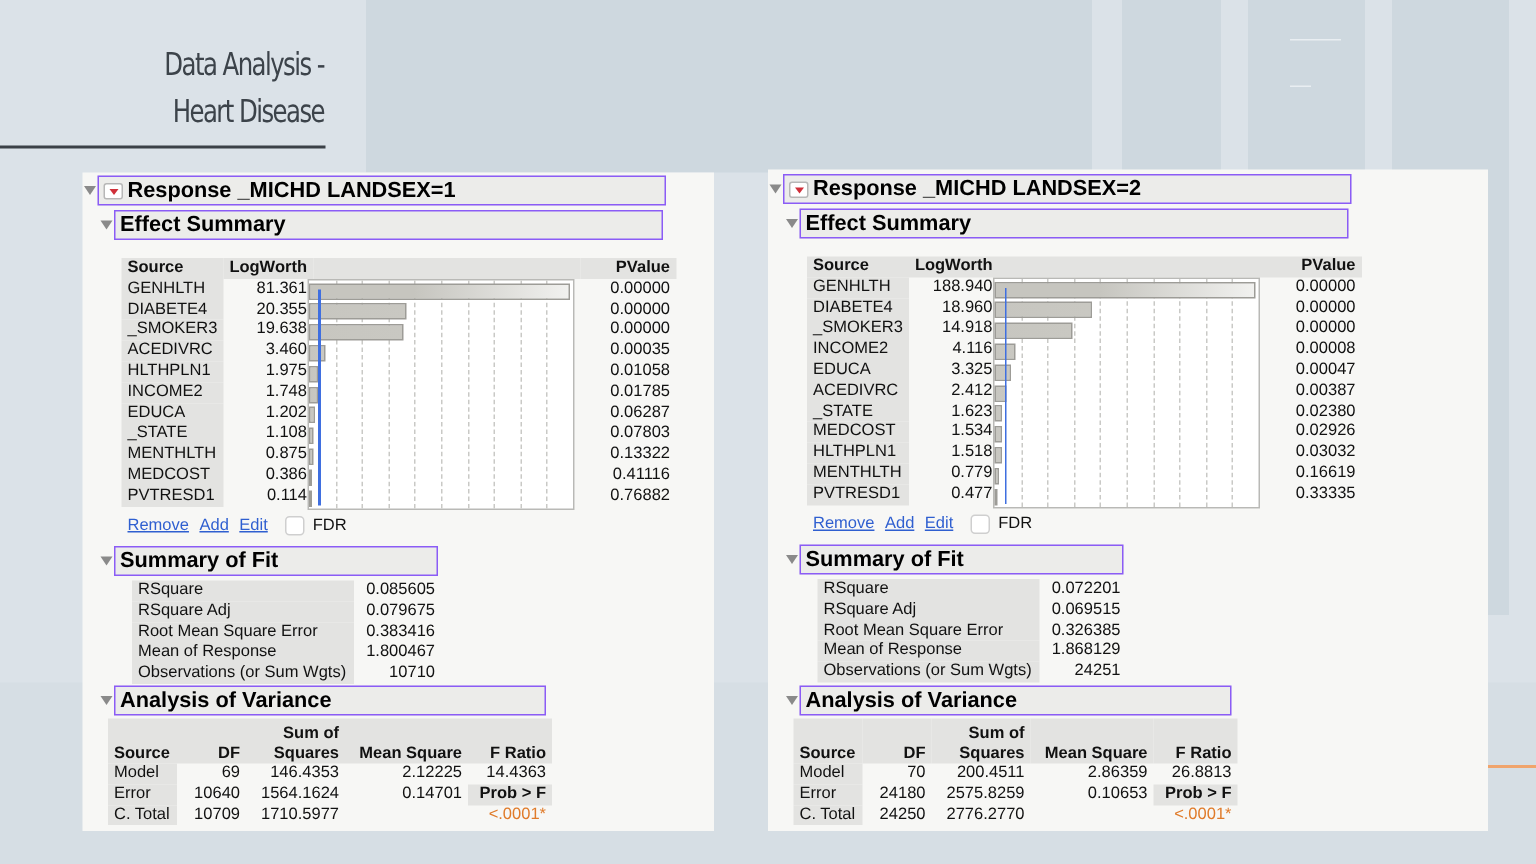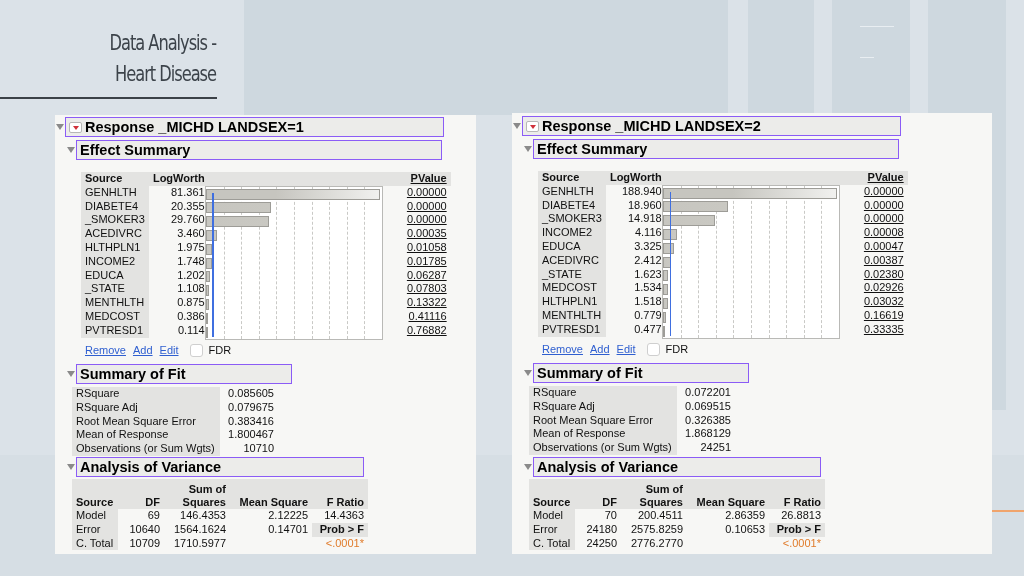--- a/index.html
+++ b/index.html
@@ -35,35 +35,35 @@
   .redbtn { width: 13px; height: 11px; border: 1px solid #b7b7b7; border-radius: 2px; background: #fff; margin: 0 3px 0 3px; position: relative; }
   .redbtn::after { content: ""; position: absolute; left: 3px; top: 3px; border-left: 3px solid transparent; border-right: 3px solid transparent; border-top: 4px solid #d0303a; }
 
   table { border-collapse: collapse; }
   td, th { font-size: 11px; padding: 0 4px; height: 13.8px; line-height: 13.8px; white-space: nowrap; }
   th { font-weight: bold; }
 
   .eff { position: absolute; }
   .eff .src { background: #e3e3e1; text-align: left; width: 66px; }
   .eff .lw { text-align: right; width: 58px; }
-  .eff .pv { text-align: right; width: 64px; text-decoration: underline; }
+  .eff .pv { text-align: right; width: 64px; }
   .eff .hdr th { background: #e3e3e1; }
   .barhdr { background: #e3e3e1; }
 
   .chart { position: absolute; background: #fff; border: 1px solid #b9b9b6; }
   .grid { position: absolute; top: 0; bottom: 0; border-left: 1px dashed #c9c9c6; }
   .bar { position: absolute; height: 11px; background: linear-gradient(to right, #c7c6c0, #c9c8c2); border: 1px solid #9d9c97; }
   .bar.top { background: linear-gradient(to right, #c6c5bf 40%, #f1f1ef); }
   .blue { position: absolute; width: 1.5px; background: #3f6fe0; }
 
   .links { position: absolute; display: flex; align-items: center; font-size: 11px; }
   .links a { color: #2f5fd0; text-decoration: underline; margin-right: 7px; cursor: pointer; text-align: right; }
   .chk { width: 13px; height: 13px; border: 1px solid #cfcfcf; border-radius: 3px; background: #fff; margin: 0 6px 0 4px; }
 
-  .fit { position: absolute; }
+  .fit { position: absolute; margin-left: 16px; }
   .fit td.l { background: #e3e3e1; text-align: left; width: 148px; }
   .fit td.v { text-align: right; width: 58px; }
 
   .anova { position: absolute; }
   .anova th { background: #e3e3e1; text-align: right; vertical-align: bottom; line-height: 13px; }
   .anova th.s, .anova td.s { text-align: left; }
   .anova td.s { background: #e3e3e1; }
   .anova td { text-align: right; }
   .anova td.prob { background: #e3e3e1; font-weight: bold; }
   .anova td.sig { color: #e07b2a; }
@@ -114,21 +114,21 @@
       <td class="pv">0.00000</td>
         </tr>
         <tr>
       <td class="src">DIABETE4</td>
       <td class="lw">20.355</td>
       <td style="width:178px;padding:0"></td>
       <td class="pv">0.00000</td>
         </tr>
         <tr>
       <td class="src">_SMOKER3</td>
-      <td class="lw">29.760</td>
+      <td class="lw">19.638</td>
       <td style="width:178px;padding:0"></td>
       <td class="pv">0.00000</td>
         </tr>
         <tr>
       <td class="src">ACEDIVRC</td>
       <td class="lw">3.460</td>
       <td style="width:178px;padding:0"></td>
       <td class="pv">0.00035</td>
         </tr>
         <tr>

